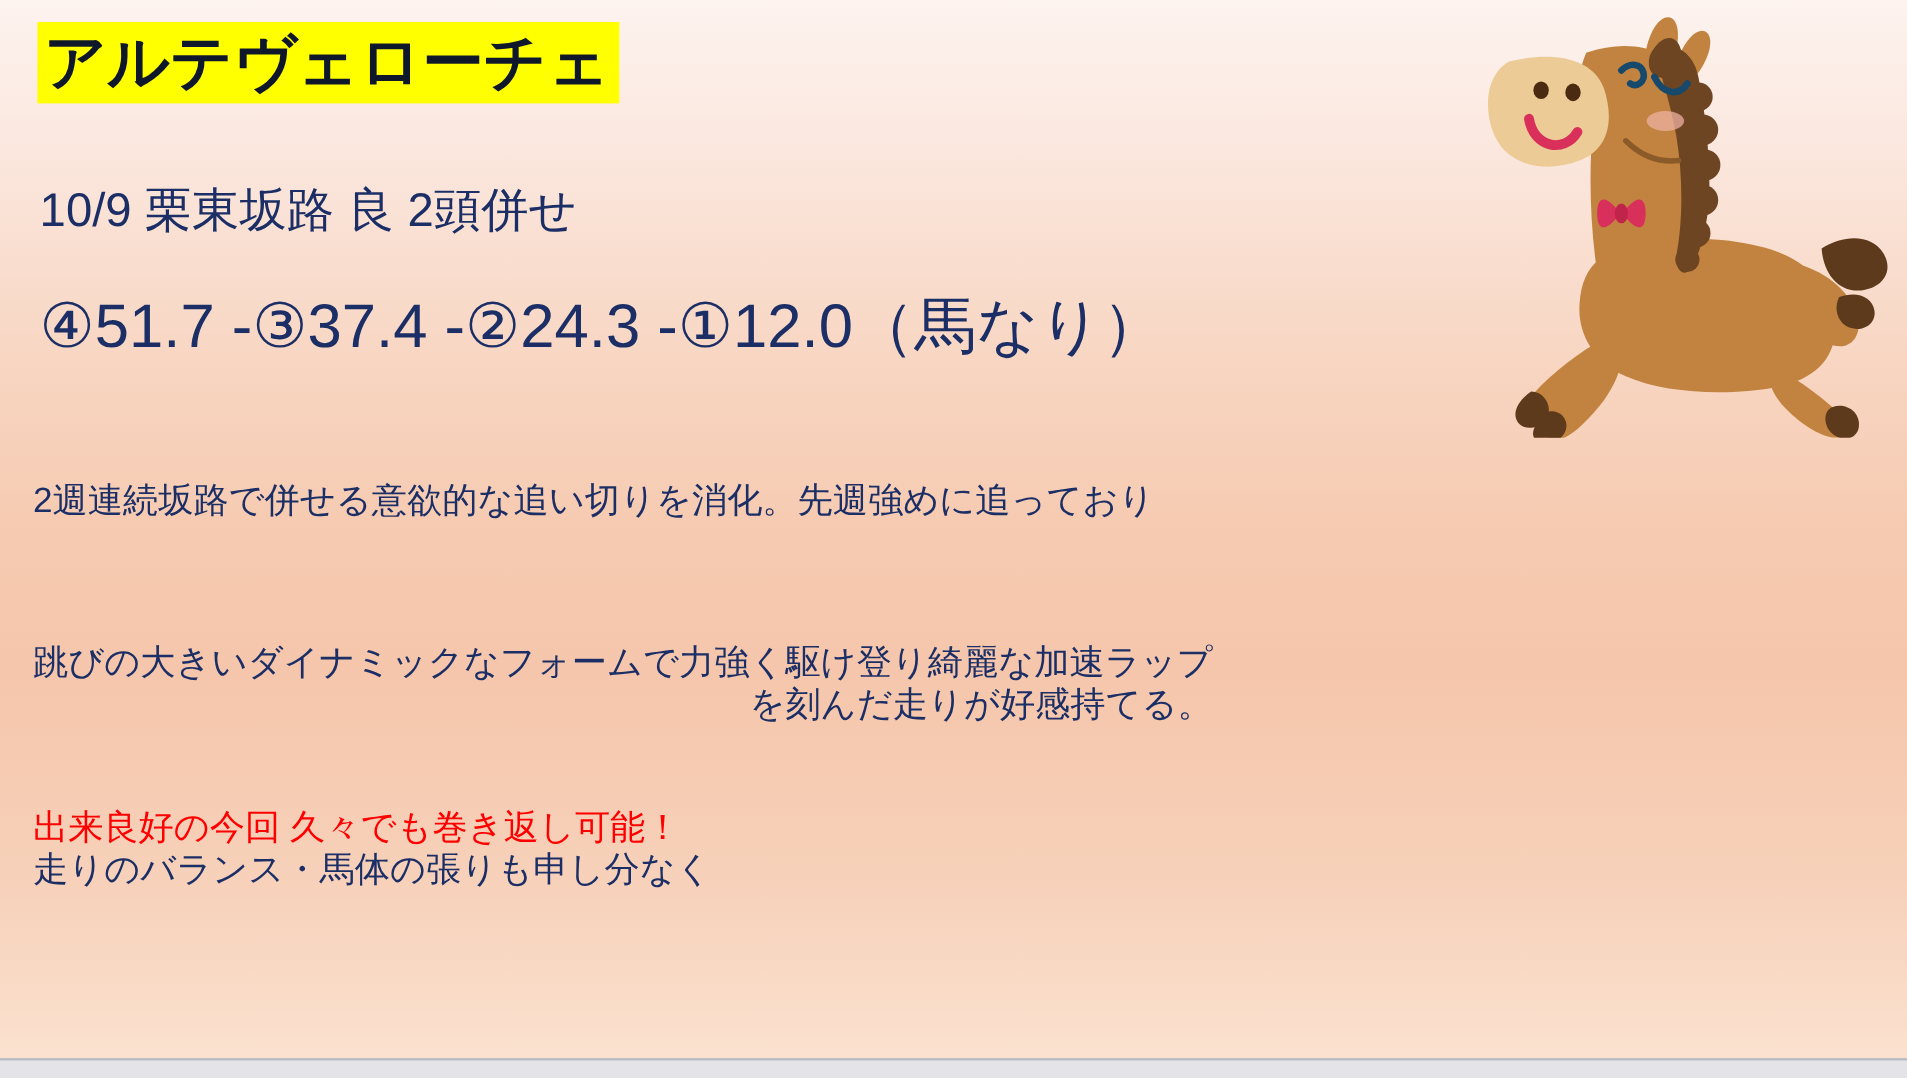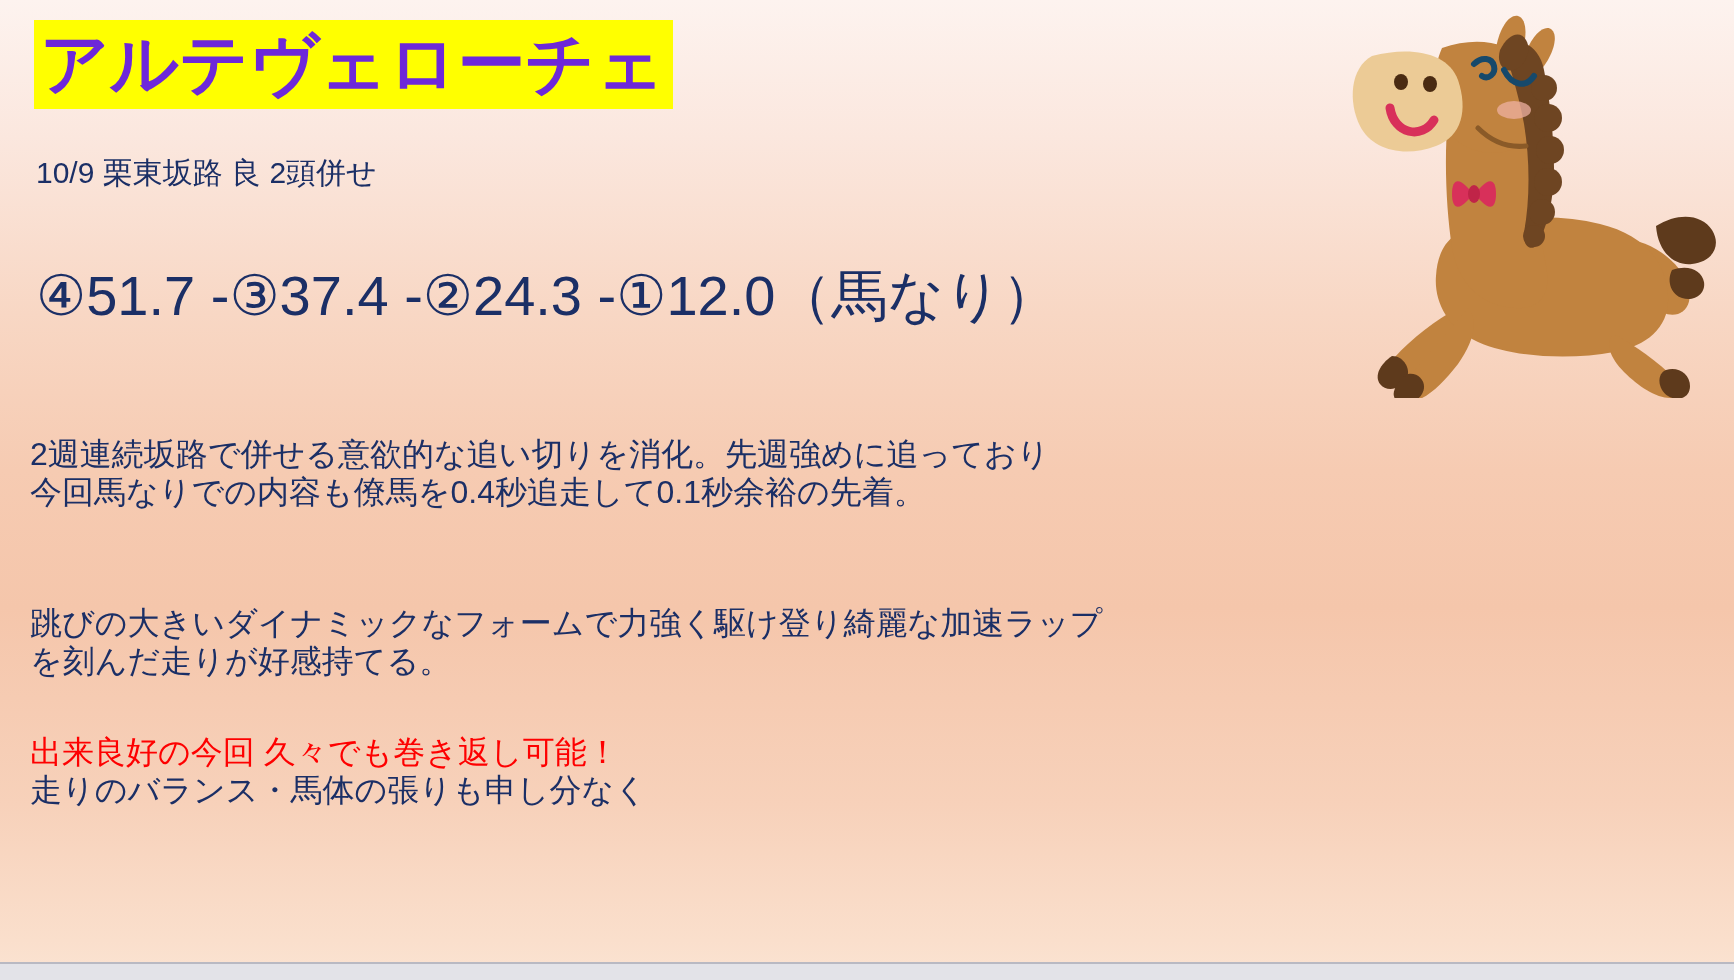--- a/index.html
+++ b/index.html
@@ -40,36 +40,36 @@
 
   
   #title-wrap {
     position: absolute;
     left: 34px;
     top: 20px;
   }
   #title {
     display: inline-block;
     background: #ffff00;
-    color: #6d28d9;
-    font-size: 68px;
+    color: #0f172a;
+    font-size: 56px;
     line-height: 1.22;
     font-weight: bold;
     letter-spacing: 0px;
     padding: 2px 8px 4px 6px;
     white-space: nowrap;
   }
 
   
   #subline {
     position: absolute;
     left: 36px;
-    top: 154px;
+    top: 165px;
     color: #1b2f66;
-    font-size: 30px;
+    font-size: 43px;
     line-height: 1.25;
     white-space: nowrap;
   }
 
   
   #laps {
     position: absolute;
     left: 36px;
     top: 262px;
     color: #1b2f66;
@@ -81,21 +81,21 @@
   
   .para {
     position: absolute;
     left: 30px;
     color: #1b2f66;
     font-size: 32px;
     line-height: 1.20;
     white-space: nowrap;
   }
   #para-1 { top: 435px; }
-  #para-2 { top: 604px; }
+  #para-2 { top: 583px; text-align: right; }
   #para-3 { top: 733px; }
 
   .para .line { display: block; }
   .line-red { color: #fe0000; }
 
   
   #horse {
     position: absolute;
     left: 1196px;
     top: 8px;
@@ -111,21 +111,20 @@
   <div id="title-wrap">
     <span id="title">アルテヴェローチェ</span>
   </div>
 
   <div id="subline">10/9 栗東坂路 良 2頭併せ</div>
 
   <div id="laps">④51.7 -③37.4 -②24.3 -①12.0（馬なり）</div>
 
   <div class="para" id="para-1">
     <span class="line">2週連続坂路で併せる意欲的な追い切りを消化。先週強めに追っており</span>
-    <span class="line">今回馬なりでの内容も僚馬を0.4秒追走して0.1秒余裕の先着。</span>
   </div>
 
   <div class="para" id="para-2">
     <span class="line">跳びの大きいダイナミックなフォームで力強く駆け登り綺麗な加速ラップ</span>
     <span class="line">を刻んだ走りが好感持てる。</span>
   </div>
 
   <div class="para" id="para-3">
     <span class="line line-red">出来良好の今回 久々でも巻き返し可能！</span>
     <span class="line">走りのバランス・馬体の張りも申し分なく</span>

